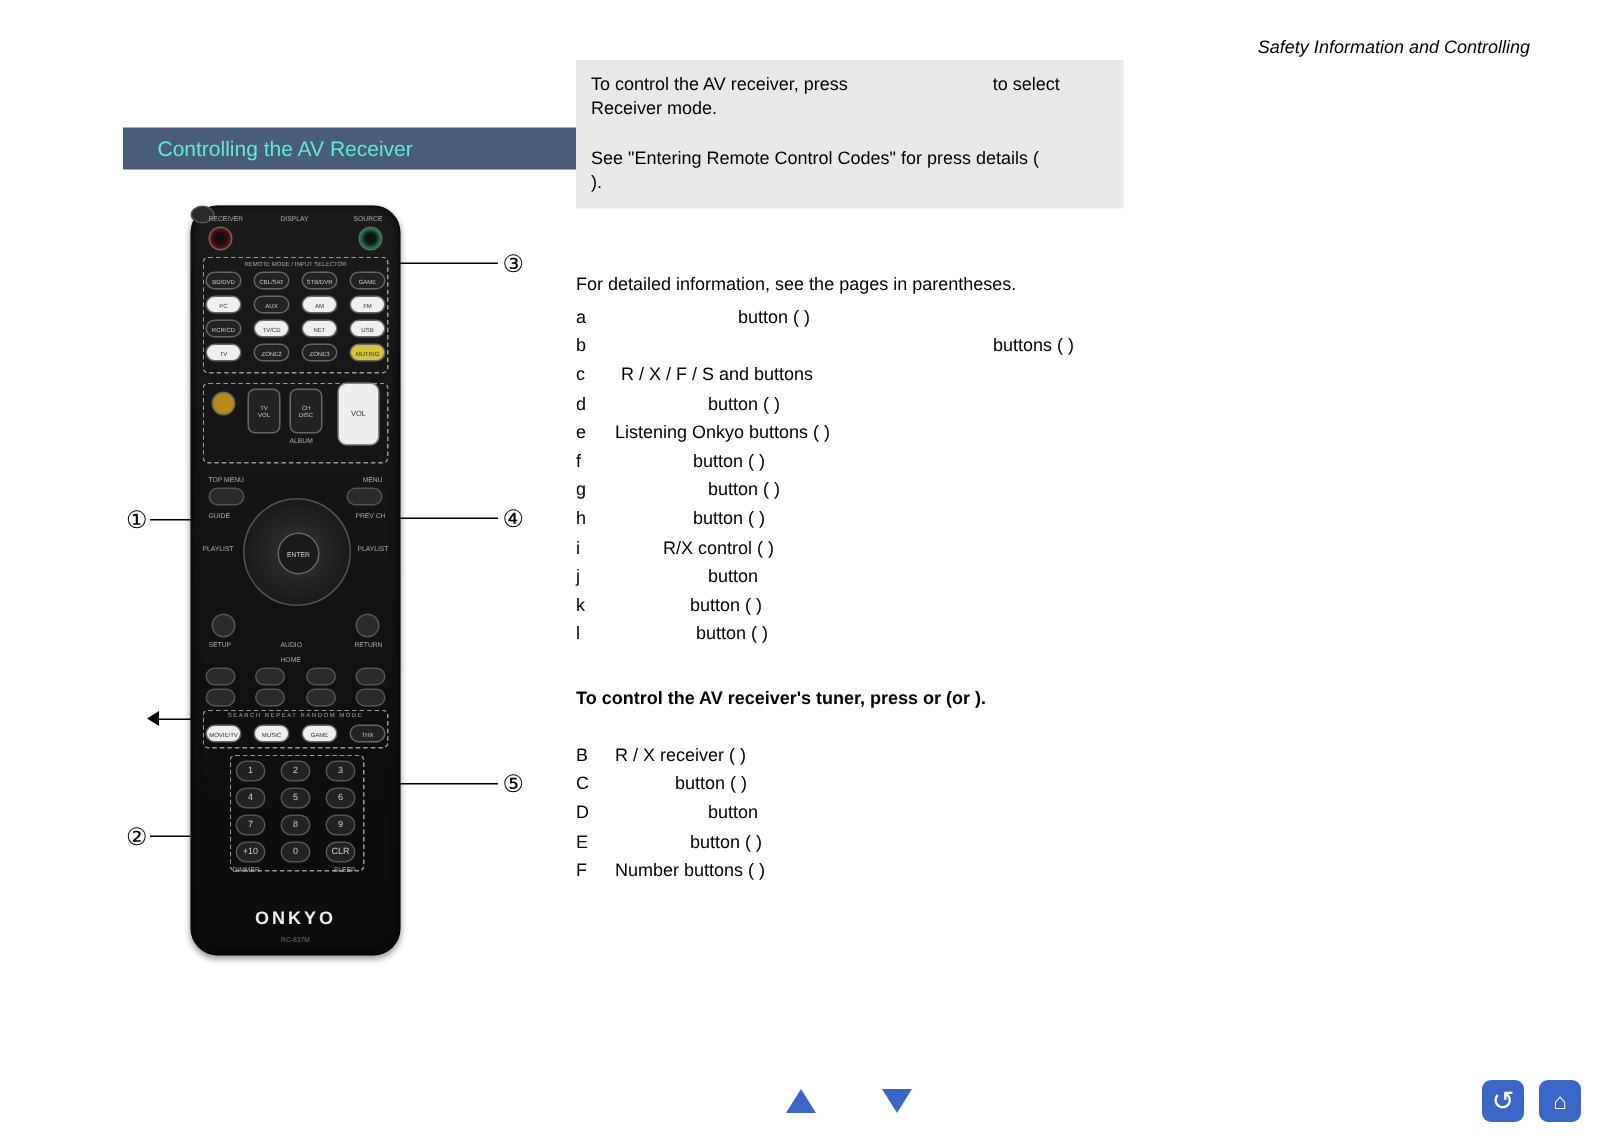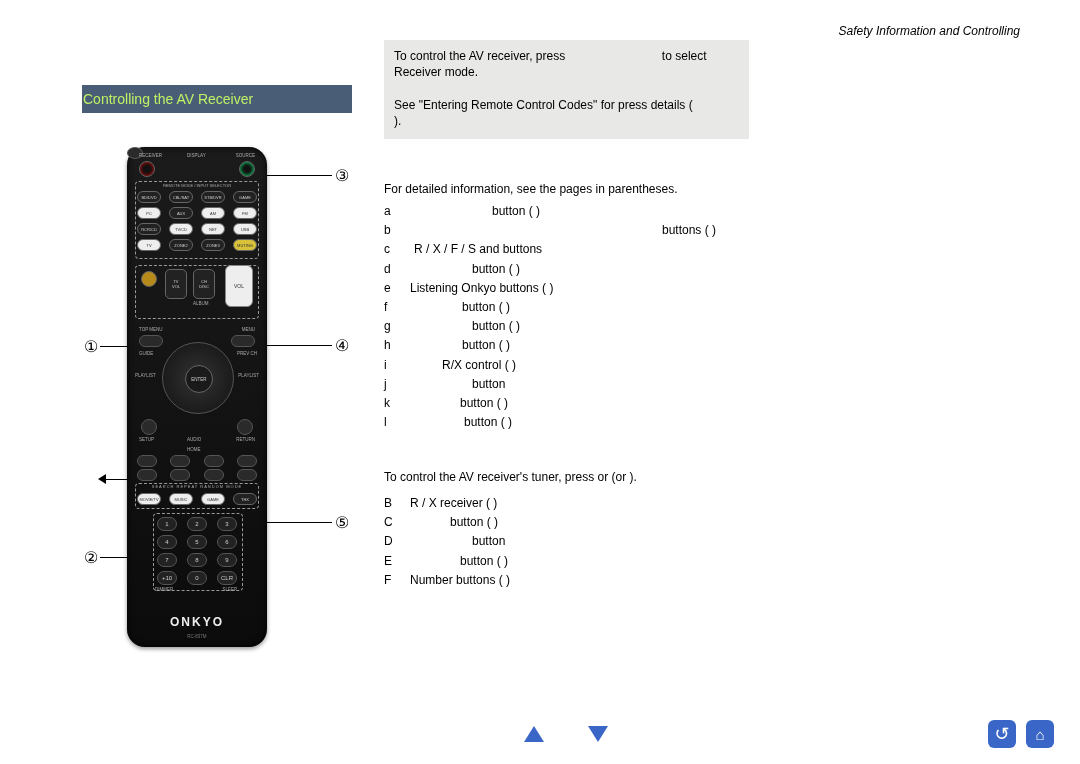--- a/index.html
+++ b/index.html
@@ -19,29 +19,29 @@
     right: 60px;
     font-style: italic;
     font-size: 12px;
   }
   .section-title {
     position: absolute;
     left: 82px;
     top: 85px;
     width: 268px;
     background: #4a5d76;
-    color: #bef264;
-    padding: 6px 1px;
+    color: #5eead4;
+    padding: 6px 23px;
     font-size: 14px;
   }
   
   .remote-wrap {
     position: absolute;
     left: 127px;
-    top: 147px;
+    top: 137px;
     width: 140px;
     height: 586px;
   }
   .remote {
     width: 140px;
     height: 500px;
     background: linear-gradient(#1b1b1b,#0b0b0b);
     border-radius: 18px;
     box-shadow: inset 0 0 6px #000, 0 2px 4px rgba(0,0,0,.4);
     position: relative;
@@ -311,21 +311,21 @@
       <span style="width:58px;"></span>
       <span> button (  )</span>
     </div>
   <div class="row2">
       <span class="key">l</span>
       <span style="width:62px;"></span>
       <span> button (  )</span>
     </div>
 </div>
 
-<div class="detail-line" style="top:468px; width:360px; line-height:1.5;">To control the AV receiver's tuner, press  or  (or  ).</div>
+<div class="detail-line" style="top:456px; width:360px; line-height:1.5;font-weight:bold;">To control the AV receiver's tuner, press  or  (or  ).</div>
 
 <div class="list" style="top:494px;">
   <div class="row2">
       <span class="key">B</span>
       <span style="width:8px;"></span>
       <span>R / X receiver (  )</span>
     </div>
   <div class="row2">
       <span class="key">C</span>
       <span style="width:48px;"></span>

